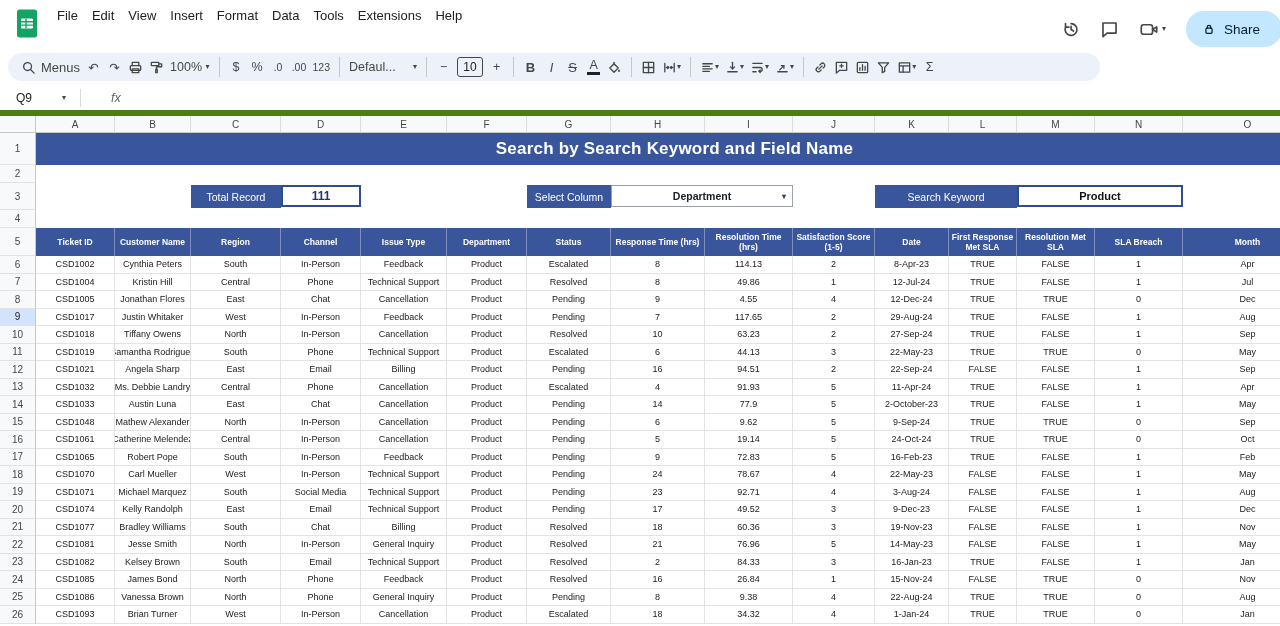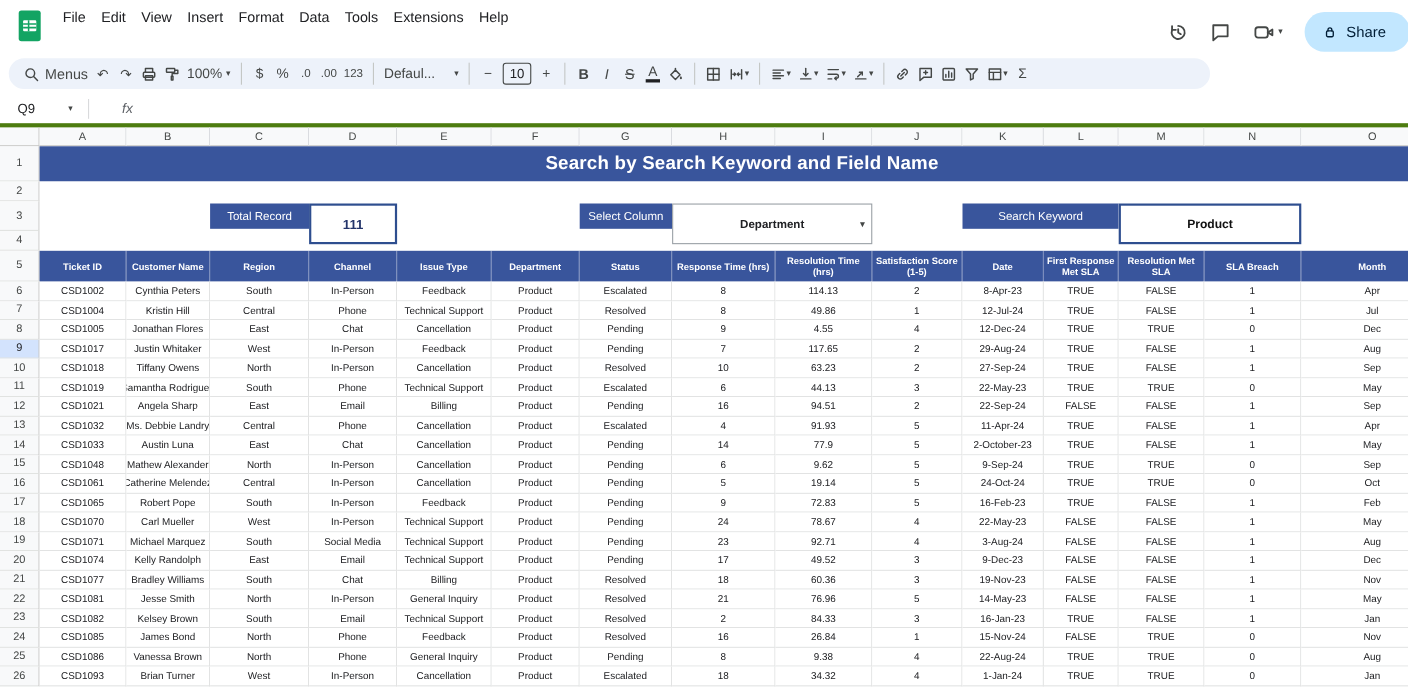--- a/index.html
+++ b/index.html
@@ -34,21 +34,21 @@
   .tbtn.small{font-size:10.5px}
   .menus-label{font-size:13px;color:#444746;margin:0 3px 0 2px;cursor:pointer}
   .sep{width:1px;height:20px;background:#c4c7c5;margin:0 6px;flex-shrink:0}
   .font-name{width:74px;justify-content:space-between}
   .size-box{width:26px;height:20px;border:1px solid #444746;border-radius:3px;display:flex;align-items:center;
             justify-content:center;font-size:12px;color:#202124;margin:0 3px;cursor:pointer}
   .tc{flex-direction:column;line-height:1;font-size:12.5px;gap:1px}
   .color-bar{width:13px;height:3px;background:#202124;display:block}
 
   
-  .formula-bar{height:30px;border-bottom:4px solid #4d7c0f;display:flex;align-items:center}
+  .formula-bar{height:30px;border-bottom:6px solid #4d7c0f;display:flex;align-items:center}
   .name-box{width:62px;padding-left:16px;font-size:12px;color:#202124}
   .fb-sep{width:1px;height:18px;background:#d9dadc;margin:0 10px 0 14px}
   .fx{font-style:italic;font-size:12.5px;color:#5f6368;margin-left:20px}
 
   
   .grid{width:1313px;position:relative}
   .grid-top{display:flex;height:17px}
   .corner{width:36px;flex-shrink:0;background:#f8f9fa;border-right:1px solid #c7c7c5;border-bottom:1px solid #c7c7c5}
   .col-headers{display:flex}
   .col-h{height:17px;background:#f8f9fa;border-right:1px solid #dadce0;border-bottom:1px solid #c7c7c5;
@@ -62,21 +62,21 @@
   
   .c0{width:79px}.c1{width:76px}.c2{width:90px}.c3{width:80px}.c4{width:86px}.c5{width:80px}.c6{width:84px}
   .c7{width:94px}.c8{width:88px}.c9{width:82px}.c10{width:74px}.c11{width:68px}.c12{width:78px}.c13{width:88px}.c14{width:130px}
 
   
   .banner{width:1434px;background:var(--theme-blue);color:#fff;font-weight:bold;font-size:17px;
           display:flex;align-items:center;justify-content:center;letter-spacing:.2px;cursor:cell}
   .r3content{position:relative;flex:1;background:#fff}
   .ctrl-label{position:absolute;top:2px;height:23px;background:var(--theme-blue);color:#fff;font-weight:normal;
               font-size:10.5px;display:flex;align-items:center;justify-content:center;cursor:cell}
-  .value-box{position:absolute;top:2px;height:37px;background:#fff;display:flex;align-items:center;justify-content:center;cursor:cell}
+  .value-box{position:absolute;top:2px;height:22px;background:#fff;display:flex;align-items:center;justify-content:center;cursor:cell}
   #lbl-total{left:155px;width:90px}
   #val-total{left:245px;width:80px;border:2px solid var(--value-border);font-weight:bold;font-size:12px;color:#24356b}
   #lbl-select{left:491px;width:84px}
   #val-select{left:575px;width:182px;border:1px solid #9aa0a6;font-weight:bold;font-size:10.5px;color:#202124;cursor:pointer}
   #lbl-search{left:839px;width:142px}
   #val-search{left:981px;width:166px;border:2px solid var(--value-border);font-weight:bold;font-size:11px;color:#111}
   .dd-caret{position:absolute;right:6px;top:50%;transform:translateY(-50%);font-size:8px;color:#444746}
 
   .hcells{display:flex}
   .hcell{height:28px;background:var(--theme-blue);color:#fff;font-weight:bold;font-size:8.5px;line-height:1.2;

